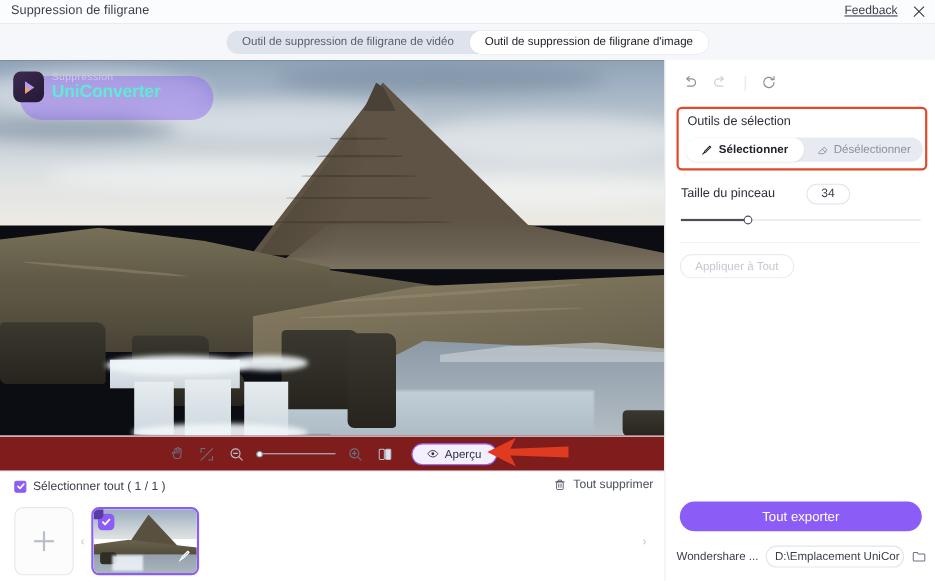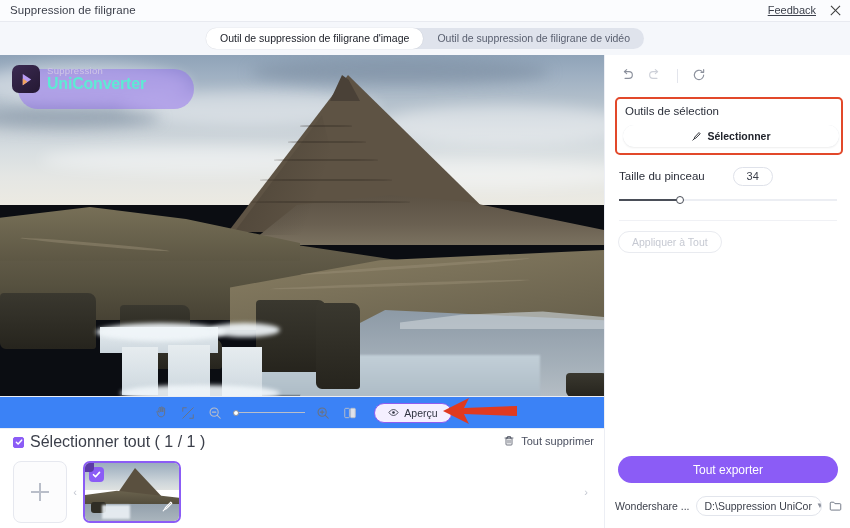--- a/index.html
+++ b/index.html
@@ -213,21 +213,21 @@
   .wm-top { font-size: 9.5px; color: #cfc6e6; letter-spacing: .3px; }
   .wm-bot {
     font-size: 16px; font-weight: bold; color: #5eead4;
     letter-spacing: -.2px; margin-top: 1px;
   }
 
   
   .canvas-toolbar {
     position: absolute; left: 0; top: 396px;
     width: 604px; height: 32px;
-    background: #3b82f6;
+    background: #7f1d1d;
     border-top: 1px solid #eceef4;
     display: flex; align-items: center; justify-content: center;
     gap: 9px;
   }
   .tb-icon {
     width: 18px; height: 18px; display: flex;
     align-items: center; justify-content: center;
     cursor: pointer; color: #6b7280;
   }
   .zoom-slider {
@@ -270,21 +270,21 @@
   }
   .sel-all {
     display: flex; align-items: center; gap: 6px;
     margin-left: 13px; cursor: pointer;
   }
   .cbx {
     width: 11px; height: 11px; border-radius: 2px;
     background: #8b5cf6; border: 1px solid #8b5cf6;
     display: flex; align-items: center; justify-content: center;
   }
-  .sel-all-label { font-size: 16px; color: #3b3f4a; }
+  .sel-all-label { font-size: 11px; color: #3b3f4a; }
   .del-all {
     position: absolute; right: 10px; top: 5px;
     display: flex; align-items: center; gap: 6px;
     font-size: 11px; color: #4b5060; cursor: pointer;
   }
   .strip-body {
     position: absolute; left: 0; top: 26px;
     width: 604px; height: 74px;
     display: flex; align-items: center;
   }
@@ -481,22 +481,22 @@
   <div class="titlebar">
     <div class="titlebar-title">Suppression de filigrane</div>
     <div class="titlebar-right">
       <span class="feedback-link">Feedback</span>
       <span class="close-x"></span>
     </div>
   </div>
 
   <div class="tabbar">
     <div class="tabgroup">
+      <div class="tab">Outil de suppression de filigrane de vidéo</div>
       <div class="tab active">Outil de suppression de filigrane d'image</div>
-      <div class="tab">Outil de suppression de filigrane de vidéo</div>
     </div>
   </div>
 
   <div class="canvas-wrap">
     <div class="photo">
       <div class="sky"></div>
       <div class="cloud" style="left:-20px;top:8px;width:210px;height:44px;"></div>
       <div class="cloud" style="left:120px;top:36px;width:260px;height:34px;"></div>
       <div class="cloud dk" style="left:250px;top:4px;width:300px;height:26px;"></div>
       <div class="cloud" style="left:380px;top:50px;width:250px;height:40px;"></div>
@@ -684,20 +684,27 @@
     <div class="sel-tools-box">
       <div class="sel-tools-title">Outils de sélection</div>
       <div class="seg">
         <span class="seg-btn active">
           <svg width="11" height="11" viewBox="0 0 24 24" fill="none" stroke="#21242c" stroke-width="2" stroke-linecap="round" stroke-linejoin="round">
             <path d="M18 4 L20 6 L10 16 L7 17 L8 14 Z"></path>
               <path d="M7 17 L4 20"></path>
           </svg>
           <span>Sélectionner</span>
         </span>
+        <span class="seg-btn">
+          <svg width="11" height="11" viewBox="0 0 24 24" fill="none" stroke="#8c919e" stroke-width="1.8" stroke-linecap="round" stroke-linejoin="round">
+            <path d="M5 17 L12 10 L18 16 L15 19 H8 Z"></path>
+              <path d="M12 10 L16 6 L21 11 L18 16"></path>
+          </svg>
+          <span>Désélectionner</span>
+        </span>
       </div>
     </div>
 
     <div class="brush-row">
       <span class="brush-label">Taille du pinceau</span>
       <span class="brush-val">34</span>
     </div>
     <div class="brush-slider">
       <span class="bs-track"></span>
       <span class="bs-fill"></span>
@@ -707,21 +714,21 @@
     <div class="panel-div"></div>
 
     <div class="apply-all">Appliquer à Tout</div>
 
 
     <div class="export-btn">Tout exporter</div>
 
     <div class="loc-row">
       <span class="loc-label">Wondershare ...</span>
       <span class="loc-select">
-        <span>D:\Suppression UniCor</span>
+        <span>D:\Emplacement UniCor</span>
         <span class="caret">▼</span>
       </span>
       <span class="folder-btn">
         <svg width="15" height="14" viewBox="0 0 24 24" fill="none" stroke="#6b7280" stroke-width="1.6" stroke-linejoin="round">
           <path d="M3 7a1.5 1.5 0 0 1 1.5-1.5H9l2 2.5h8.5A1.5 1.5 0 0 1 21 9.5v8A1.5 1.5 0 0 1 19.5 19h-15A1.5 1.5 0 0 1 3 17.5Z"></path>
         </svg>
       </span>
     </div>
 
   </div>

